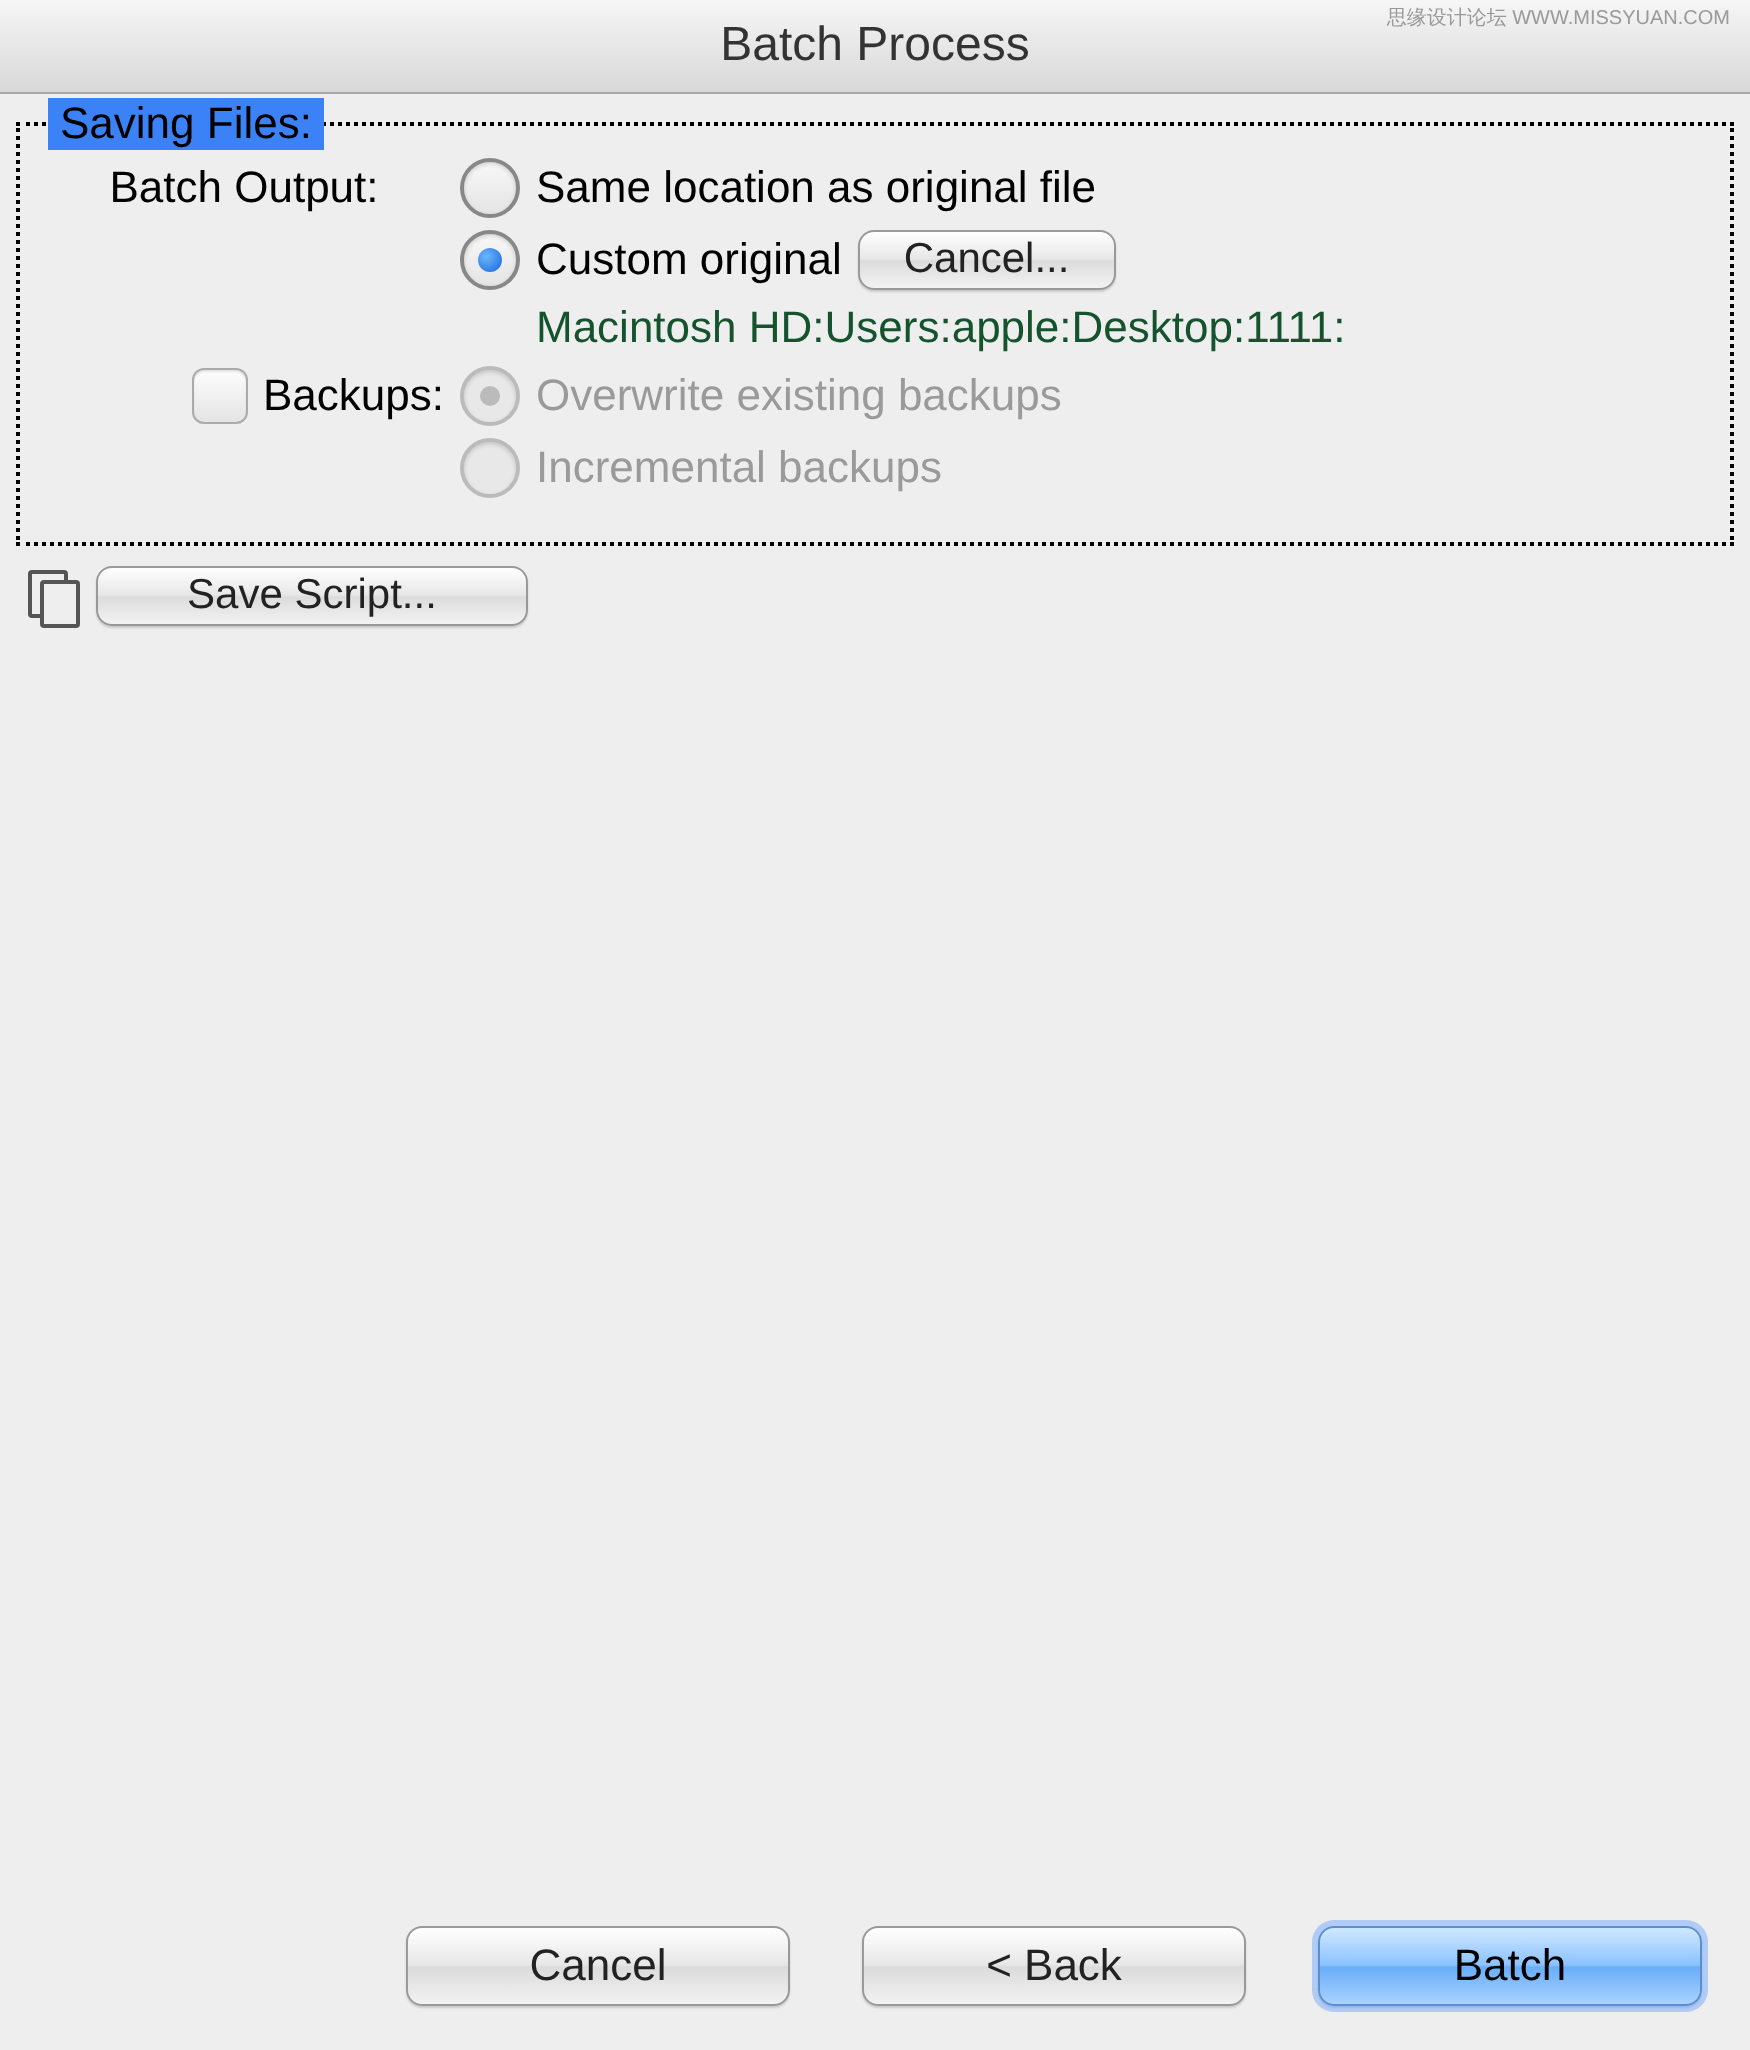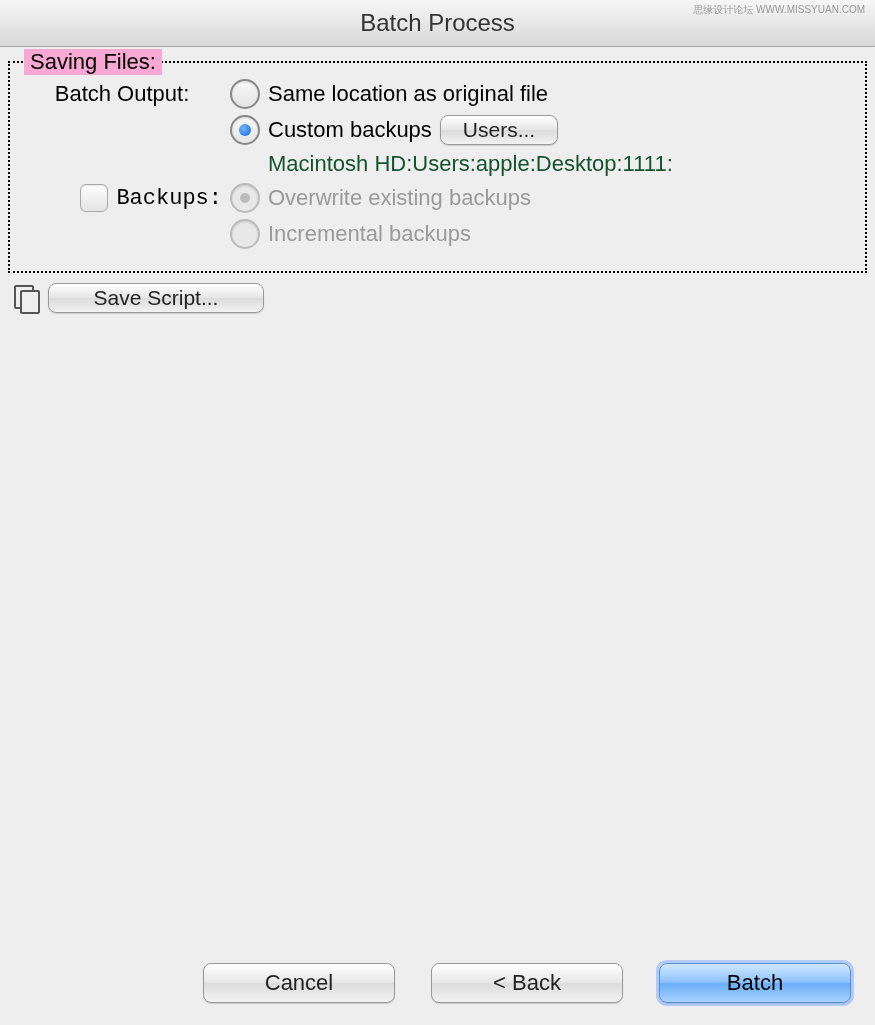--- a/index.html
+++ b/index.html
@@ -44,21 +44,21 @@
   .fieldset {
     border: 2px dotted #000;
     padding: 10px 12px 16px 12px;
     position: relative;
     margin-top: 6px;
   }
   .legend {
     position: absolute;
     top: -14px;
     left: 14px;
-    background: #f9a8d4;
+    background: #3b82f6;
     padding: 0 6px;
     font-size: 22px;
     color: #000;
   }
   .row {
     display: flex;
     align-items: center;
     margin: 6px 0;
     font-size: 22px;
   }
@@ -203,34 +203,34 @@
         <div class="ctrl-col">
           <span class="radio"></span>
           <span>Same location as original file</span>
         </div>
       </div>
 
       <div class="row">
         <div class="label-col"></div>
         <div class="ctrl-col">
           <span class="radio selected"></span>
-          <span>Custom backups</span>
-          <span class="mac-btn small">Users...</span>
+          <span>Custom original</span>
+          <span class="mac-btn small">Cancel...</span>
         </div>
       </div>
 
       <div class="row">
         <div class="label-col"></div>
         <div class="ctrl-col">
           <span class="path-text">Macintosh HD:Users:apple:Desktop:1111:</span>
         </div>
       </div>
 
       <div class="row">
-        <div class="label-col" style="display:flex;justify-content:flex-end;align-items:center;gap:8px;font-family:Liberation Mono, monospace;">
+        <div class="label-col" style="display:flex;justify-content:flex-end;align-items:center;gap:8px;">
           <span class="checkbox"></span>
           <span>Backups:</span>
         </div>
         <div class="ctrl-col">
           <span class="radio disabled dotted"></span>
           <span class="disabled-text">Overwrite existing backups</span>
         </div>
       </div>
 
       <div class="row">

